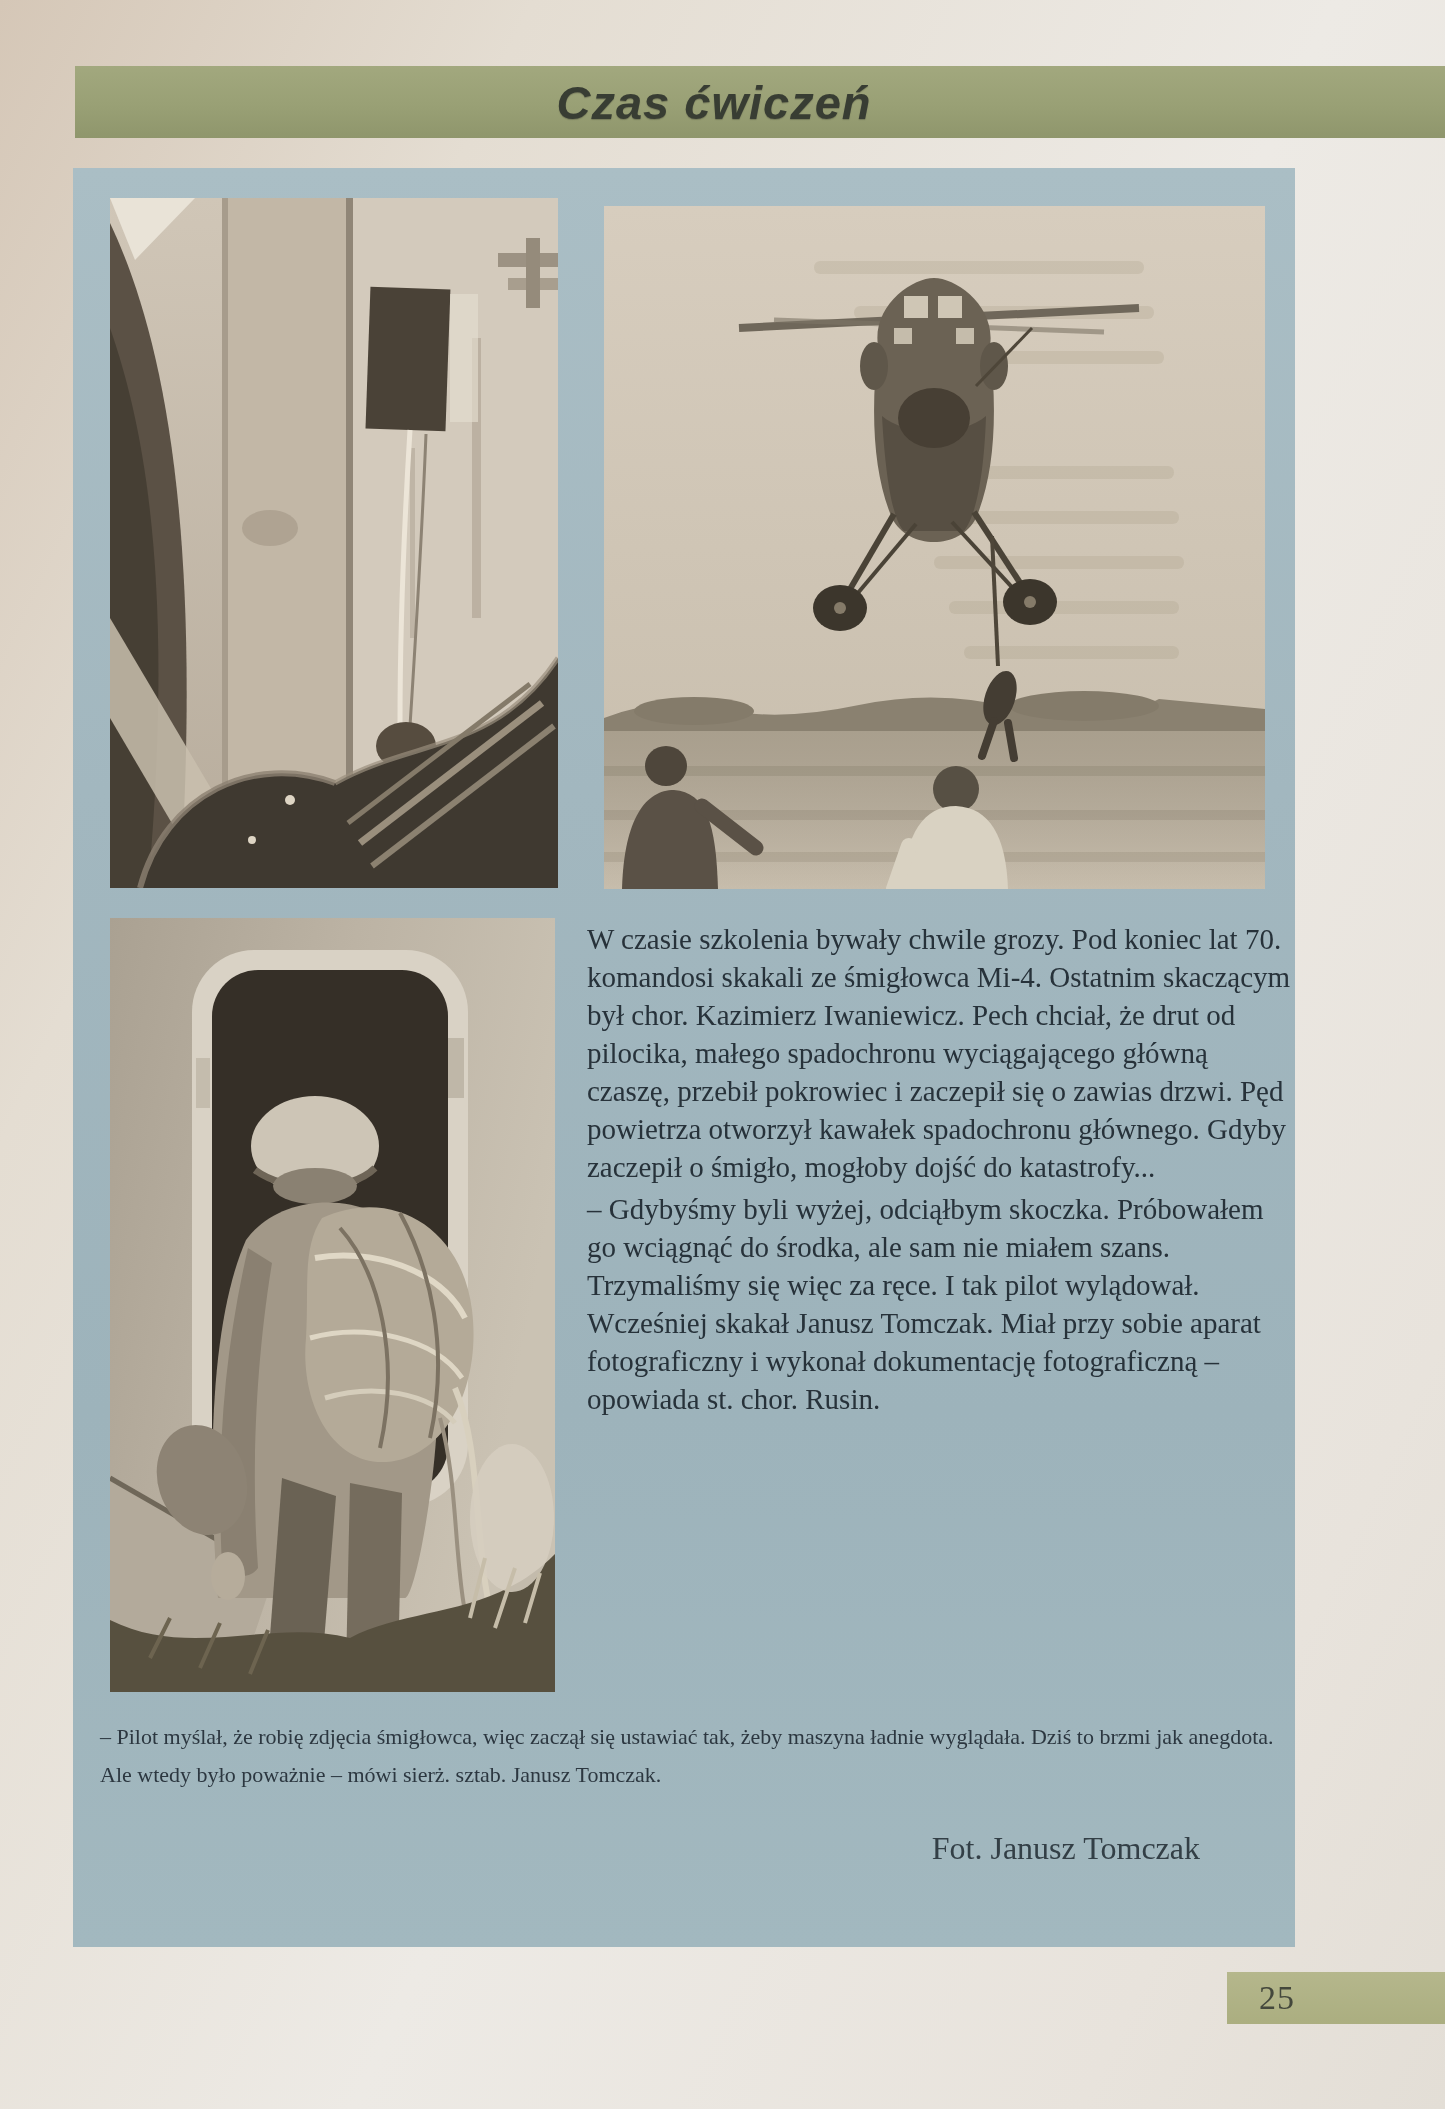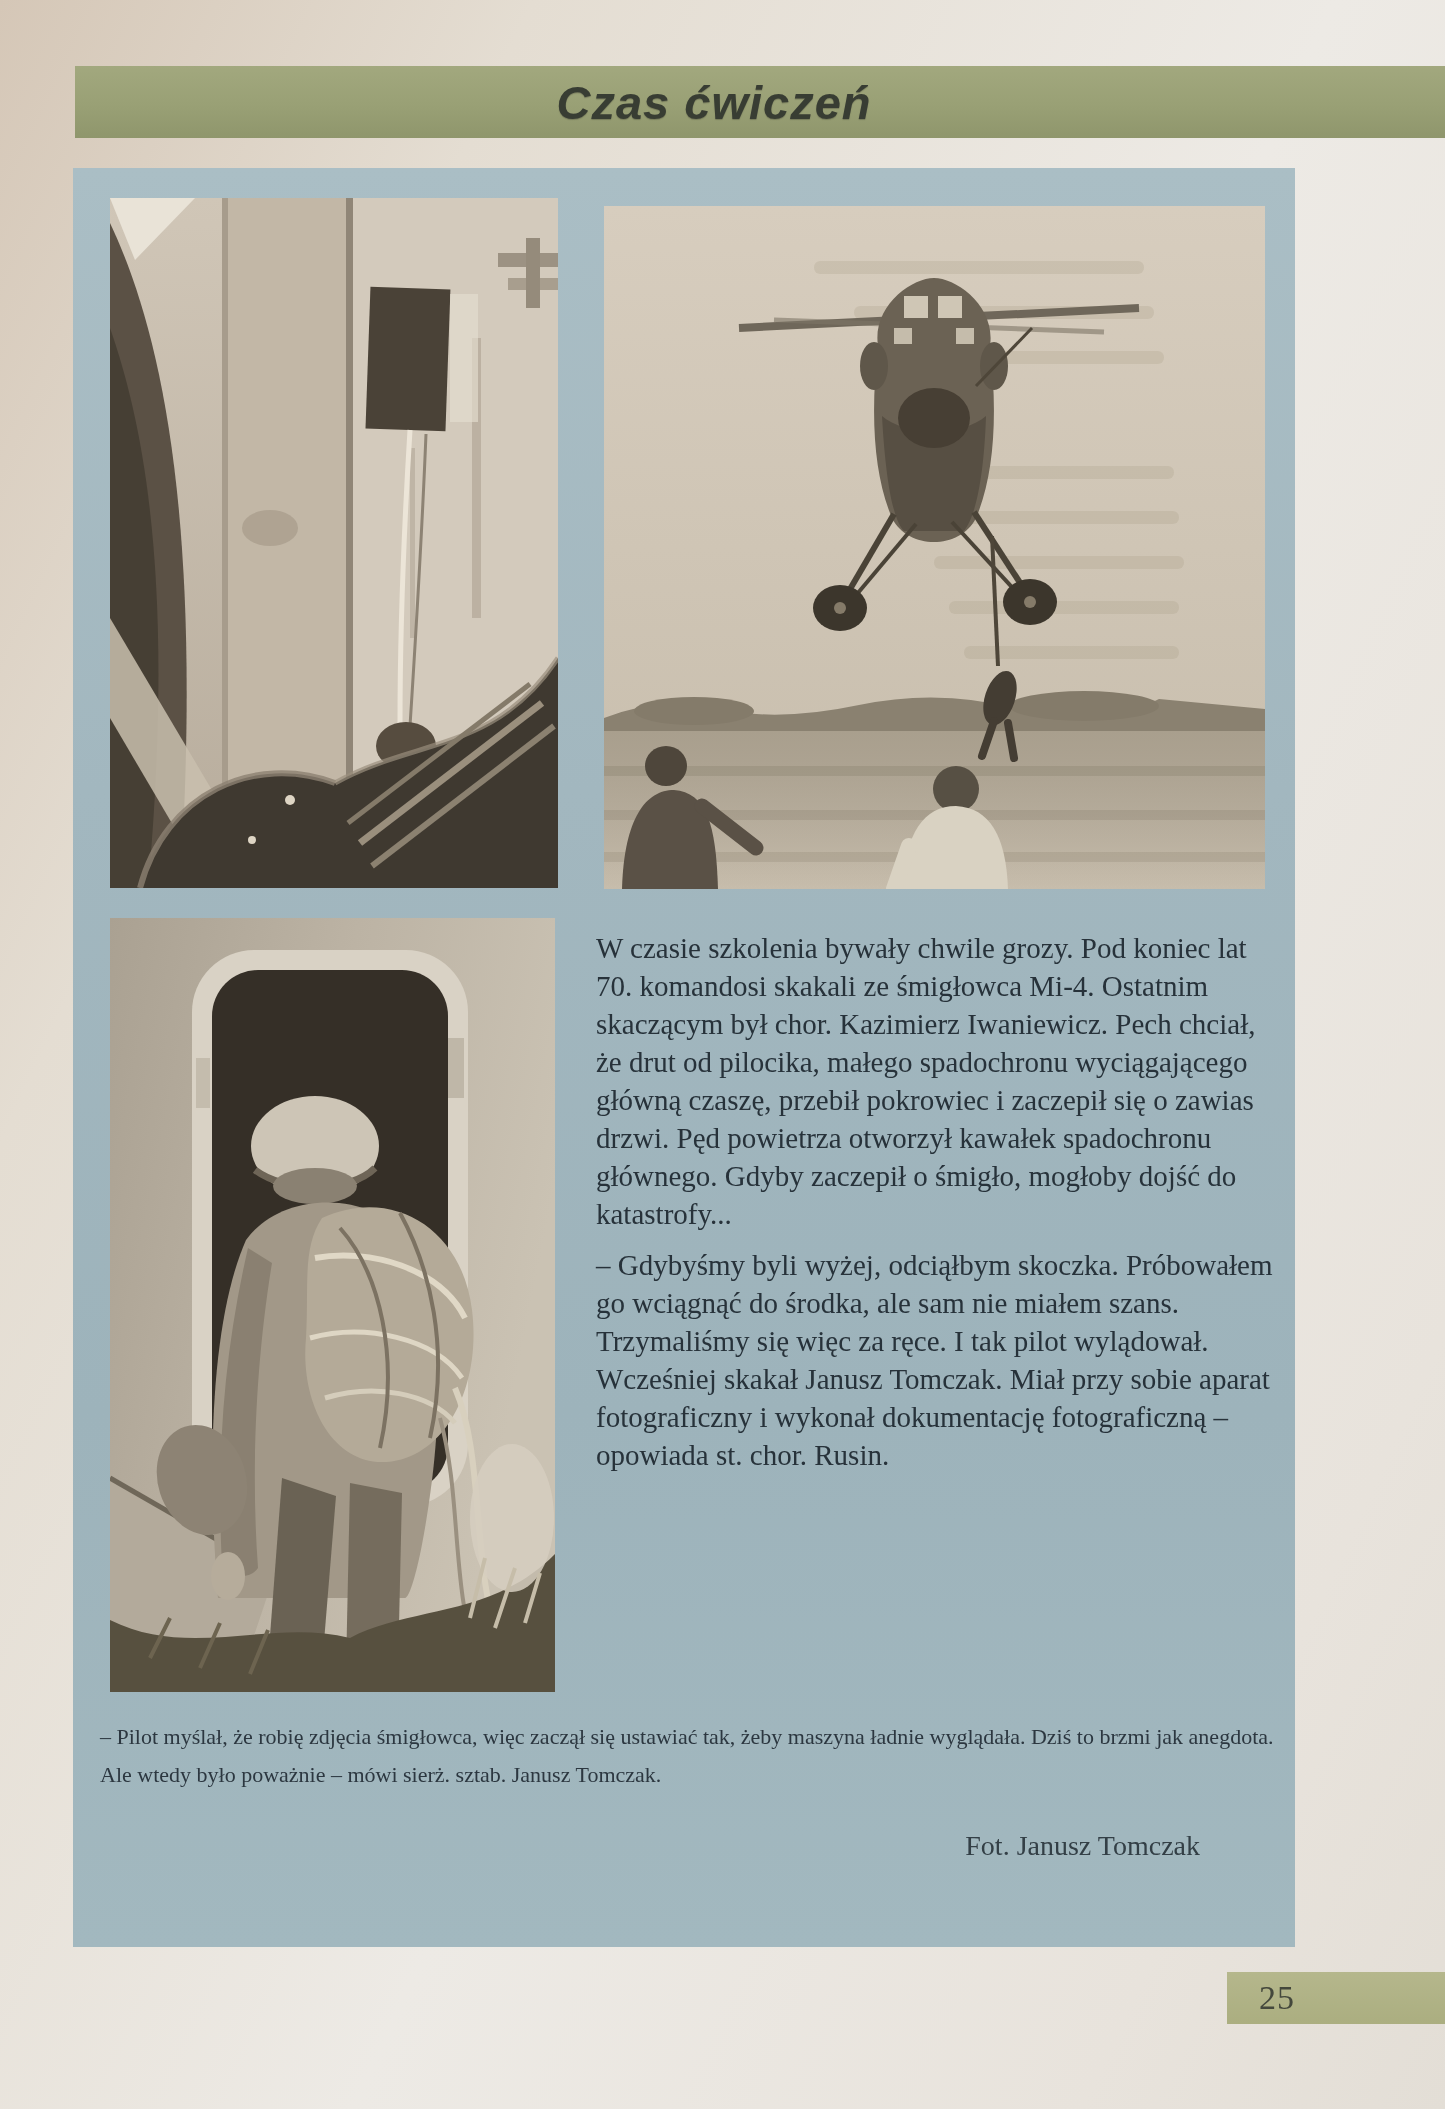--- a/index.html
+++ b/index.html
@@ -28,29 +28,29 @@
   }
   .photo{position:absolute;overflow:hidden;background:#c6bcad;}
   .photo svg{display:block;width:100%;height:100%;}
   #photo-gear{left:37px;top:30px;width:448px;height:690px;}
   #photo-heli{left:531px;top:38px;width:661px;height:683px;}
   #photo-door{left:37px;top:750px;width:445px;height:774px;}
   .text-col{
     position:absolute;left:510px;top:748px;width:712px;
     color:#27323a;font-size:29px;line-height:38px;text-align:left;
   }
-  .text-col p{margin:13px;}
+  .text-col p{margin:4px;}
   .italic{}
   .quote-wide{
     position:absolute;left:27px;top:1528px;width:1195px;
     color:#2c3740;font-size:22px;line-height:38px;
   }
   .credit{
     position:absolute;right:95px;top:1662px;width:600px;
-    text-align:right;color:#333f46;font-size:28px;
+    text-align:right;color:#333f46;font-size:32px;
   }
   .pagenum-bar{
     position:absolute;left:1227px;top:1972px;right:0;height:52px;
     background:linear-gradient(180deg,#b5b78c 0%,#abae80 100%);
     display:flex;align-items:center;
   }
   .pagenum{
     font-size:34px;color:#44483c;padding-left:32px;letter-spacing:1px;
   }
 </style>

